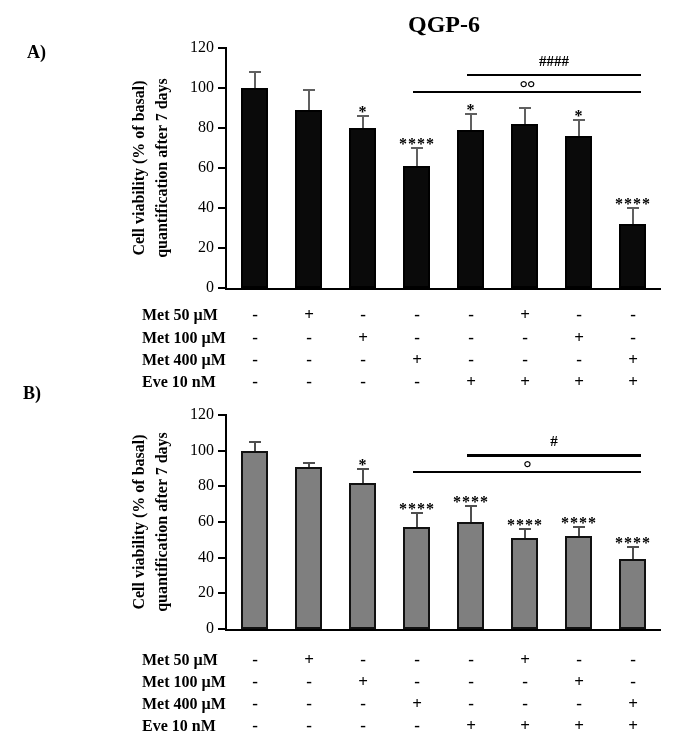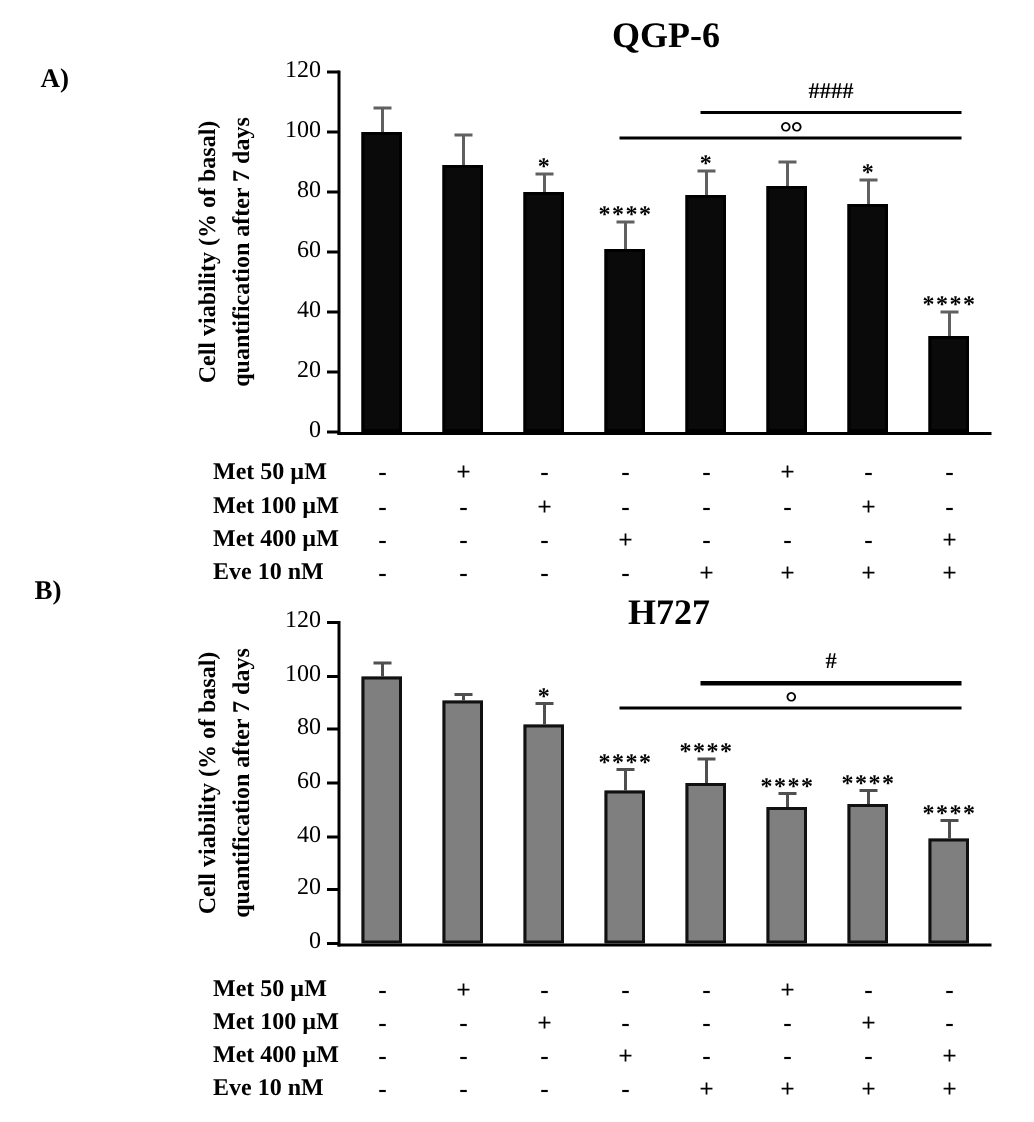--- a/index.html
+++ b/index.html
@@ -21,21 +21,20 @@
   .matrixsign{position:absolute;width:22px;text-align:center;font-weight:bold;font-size:17px;line-height:20px;}
 </style>
 </head>
 <body>
 
 <div id="figure">
   <div class="panel-letter" style="left:27px;top:42px;">A)</div>
   <div class="panel-letter" style="left:23px;top:383px;">B)</div>
 
   <div class="chart-title" style="left:344px;top:12px;">QGP-6</div>
-  <div class="chart-title" style="left:346px;top:397px;">H727</div>
 
   <div class="ylab" style="left:8px;top:145px;">
     <div>Cell viability  (% of basal)</div>
     <div>quantification after 7 days</div>
   </div>
   <div class="ylab" style="left:8px;top:499px;">
     <div>Cell viability  (% of basal)</div>
     <div>quantification after 7 days</div>
   </div>
 

